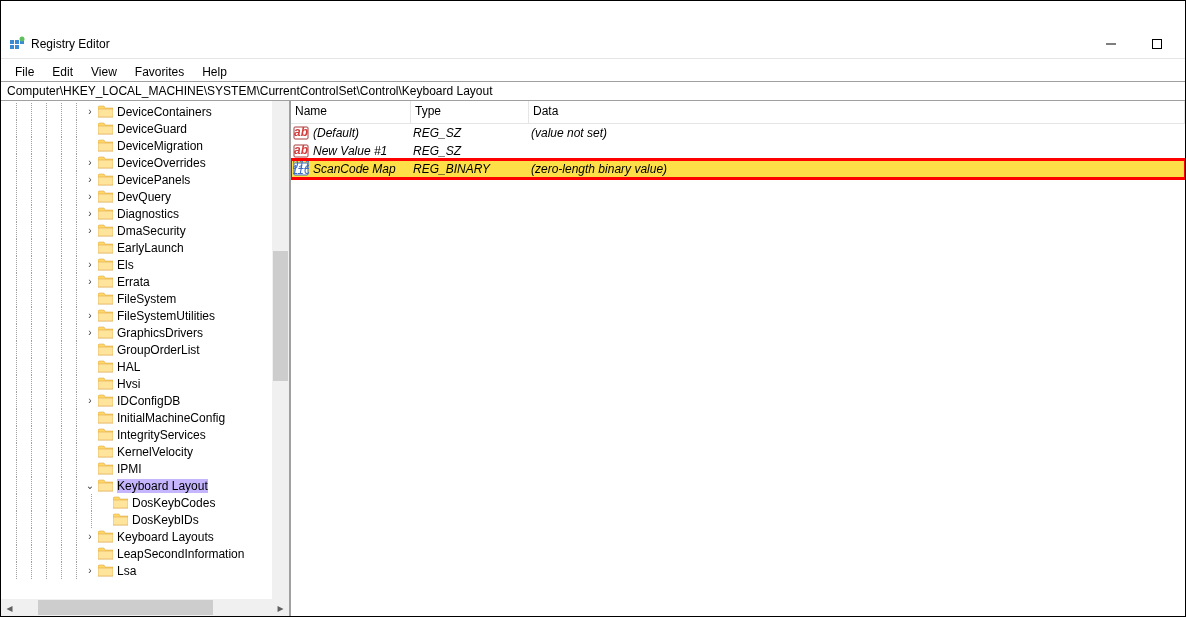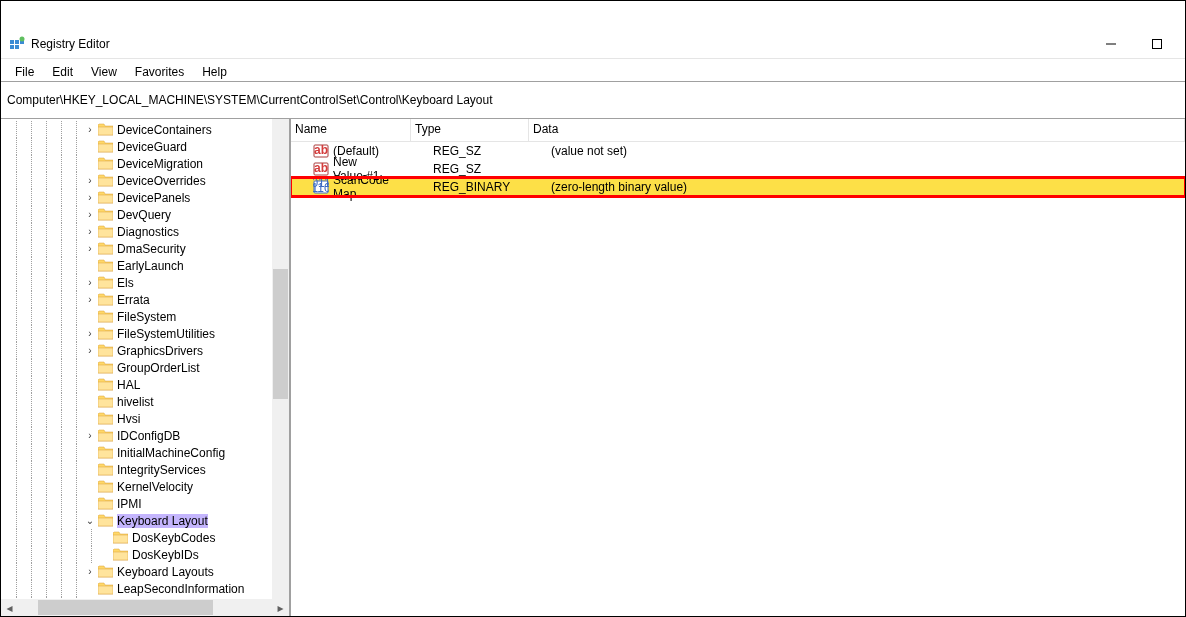--- a/index.html
+++ b/index.html
@@ -4,42 +4,42 @@
   <style>
     * { box-sizing: border-box; margin: 0; padding: 0; font-family: "Segoe UI", Tahoma, sans-serif; font-size: 12px; }
     body { width: 1186px; height: 617px; border: 1px solid #000; background: #fff; display: flex; flex-direction: column; }
     .titlebar { height: 30px; display: flex; align-items: center; padding: 0 8px; border-bottom: 1px solid #e5e5e5; margin-top: 28px; }
     .titlebar .app-icon { width: 16px; height: 16px; margin-right: 6px; }
     .titlebar .title { flex: 1; font-size: 12px; }
     .titlebar .win-controls { display: flex; gap: 18px; margin-right: 6px; }
     .titlebar .win-btn { width: 28px; height: 20px; display: flex; align-items: center; justify-content: center; cursor: default; }
     .menubar { height: 22px; display: flex; align-items: flex-end; padding: 0 6px; gap: 2px; }
     .menubar .menu-item { padding: 2px 8px; cursor: default; }
-    .addressbar { height: 38px; border-top: 1px solid #a0a0a0; border-bottom: 1px solid #a0a0a0; padding: 2px 6px; display: flex; align-items: center; }
+    .addressbar { height: 20px; border-top: 1px solid #a0a0a0; border-bottom: 1px solid #a0a0a0; padding: 2px 6px; display: flex; align-items: center; }
     .addressbar .path { font-size: 12px; }
     .content { flex: 1; display: flex; overflow: hidden; }
     .tree-pane { width: 290px; border-right: 2px solid #a0a0a0; position: relative; display: flex; flex-direction: column; }
     .tree-scroll-area { flex: 1; overflow: hidden; position: relative; padding-top: 2px; padding-bottom: 2px; }
     .tree-scrollbar { position: absolute; right: 0; top: 0; bottom: 17px; width: 17px; background: #f0f0f0; }
     .tree-scrollbar .thumb { position: absolute; left: 1px; right: 1px; top: 150px; height: 130px; background: #cdcdcd; }
     .tree-hscrollbar { height: 17px; background: #f0f0f0; display: flex; align-items: center; }
     .tree-hscrollbar .hthumb { height: 15px; width: 175px; margin-left: 20px; background: #cdcdcd; }
     .tree-hscrollbar .arrow { width: 17px; height: 17px; display: flex; align-items: center; justify-content: center; color: #606060; }
     .tree-item { display: flex; align-items: center; height: 17px; padding-left: 8px; cursor: default; white-space: nowrap; }
     .tree-item .expander { width: 12px; height: 12px; display: flex; align-items: center; justify-content: center; color: #404040; font-size: 10px; margin-right: 2px; }
     .tree-item .folder-icon { width: 15px; height: 13px; margin-right: 4px; flex-shrink: 0; }
     .tree-item .label { font-size: 12px; }
     .tree-item.selected .label { background: #c4b5fd; }
     .list-pane { flex: 1; display: flex; flex-direction: column; }
     .list-header { display: flex; height: 23px; border-bottom: 1px solid #e5e5e5; }
     .list-header .col { padding: 3px 4px; font-size: 12px; border-right: 1px solid #e5e5e5; cursor: default; }
     .list-row { display: flex; height: 18px; align-items: center; cursor: default; }
     .list-row.highlighted { outline: 3px solid #ff0000; outline-offset: -1px; }
     .list-row.selected-row { background: #fde047; }
-    .list-row .cell { padding: 0 22px; font-size: 12px; display: flex; align-items: center; }
+    .list-row .cell { padding: 0 2px; font-size: 12px; display: flex; align-items: center; font-style: italic; }
     .value-icon { width: 16px; height: 16px; margin-right: 4px; flex-shrink: 0; }
     .col-name { width: 120px; }
     .col-type { width: 118px; }
     .col-data { flex: 1; }
     .tree-indent { display: inline-block; width: 15px; height: 100%; position: relative; }
     .tree-indent::before { content: ""; position: absolute; left: 7px; top: 0; bottom: 0; border-left: 1px dotted #a0a0a0; }
   </style>
 </head>
 <body>
 
@@ -297,33 +297,20 @@
           <span class="tree-indent"></span>
           <span class="tree-indent"></span>
           <span class="tree-indent"></span>
           <span class="tree-indent"></span>
           <span class="tree-indent"></span>
           <span class="expander"></span>
           <span class="folder-icon"><svg width="15" height="13" viewBox="0 0 15 13">
               <path d="M0 2 L0 12 L15 12 L15 3 L7 3 L6 1 L1 1 Z" fill="#ffd868" stroke="#d9a23c" stroke-width="0.5"></path>
               <path d="M0 4 L15 4 L15 12 L0 12 Z" fill="#ffe49c" stroke="#d9a23c" stroke-width="0.5"></path>
             </svg></span>
-          <span class="label">hivelist</span>
-        </div>
-        <div class="tree-item">
-          <span class="tree-indent"></span>
-          <span class="tree-indent"></span>
-          <span class="tree-indent"></span>
-          <span class="tree-indent"></span>
-          <span class="tree-indent"></span>
-          <span class="expander"></span>
-          <span class="folder-icon"><svg width="15" height="13" viewBox="0 0 15 13">
-              <path d="M0 2 L0 12 L15 12 L15 3 L7 3 L6 1 L1 1 Z" fill="#ffd868" stroke="#d9a23c" stroke-width="0.5"></path>
-              <path d="M0 4 L15 4 L15 12 L0 12 Z" fill="#ffe49c" stroke="#d9a23c" stroke-width="0.5"></path>
-            </svg></span>
           <span class="label">Hvsi</span>
         </div>
         <div class="tree-item">
           <span class="tree-indent"></span>
           <span class="tree-indent"></span>
           <span class="tree-indent"></span>
           <span class="tree-indent"></span>
           <span class="tree-indent"></span>
           <span class="expander">›</span>
           <span class="folder-icon"><svg width="15" height="13" viewBox="0 0 15 13">

